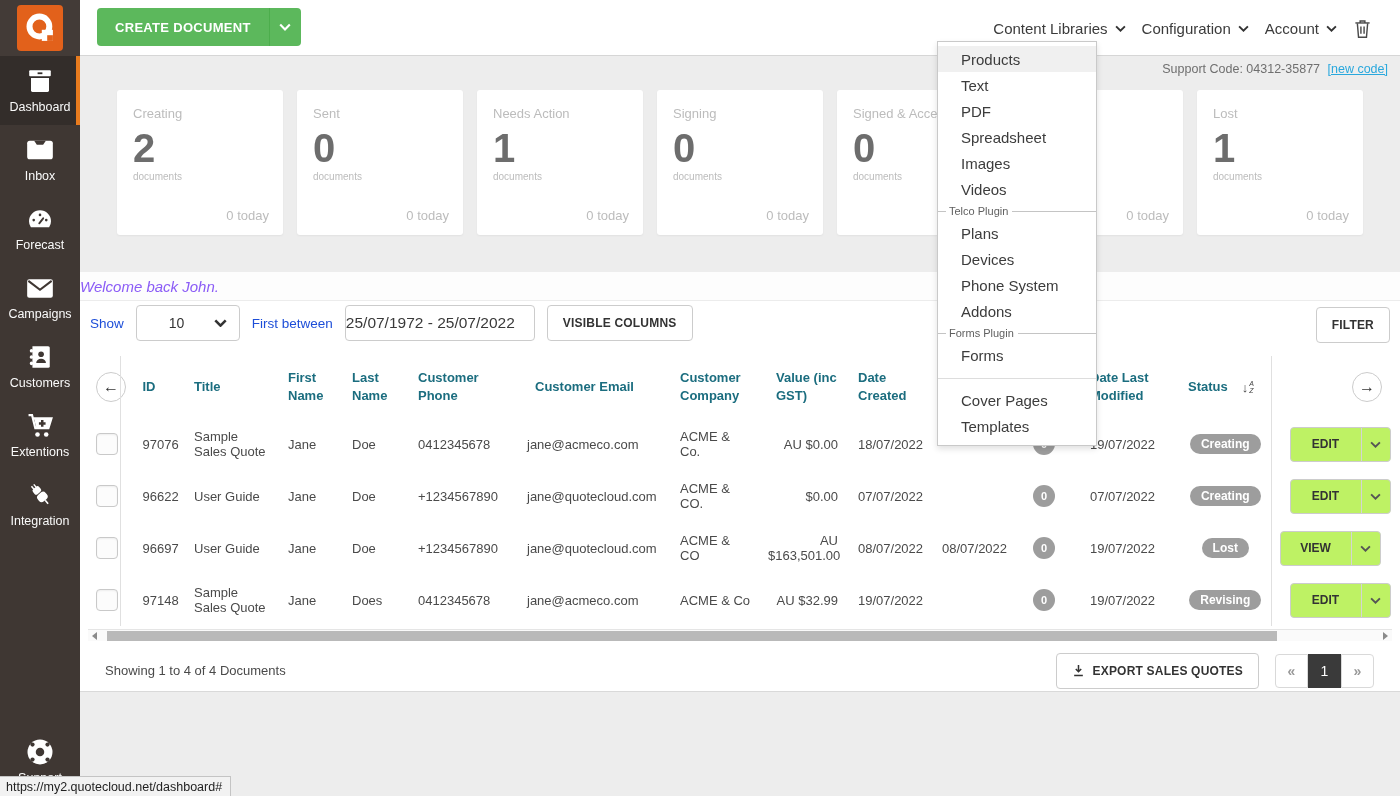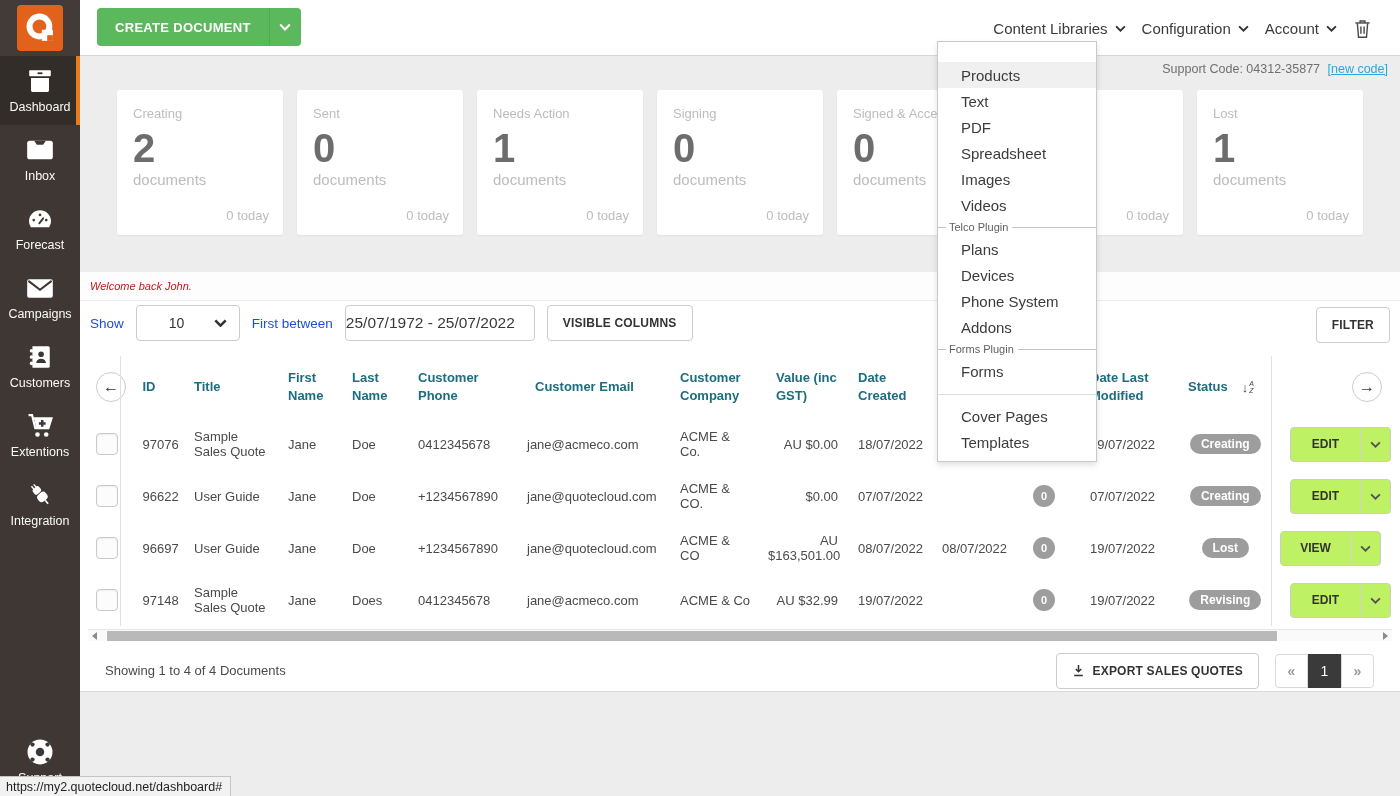--- a/index.html
+++ b/index.html
@@ -28,25 +28,25 @@
 
   
   .main { position:absolute; left:80px; top:56px; right:0; bottom:0; }
   .support-code { position:absolute; top:6px; right:12px; font-size:12.5px; color:#6f6f6f; }
   .support-code a { color:#29a8dd; text-decoration:underline; cursor:pointer; margin-left:4px; }
 
   .cards { position:absolute; left:37px; top:34px; display:flex; gap:14px; }
   .card { position:relative; width:166px; height:145px; background:#fff; border-radius:3px; box-shadow:0 1px 2px rgba(0,0,0,.05); padding:16px; overflow:hidden; }
   .card-title { font-size:13px; color:#bcbcbc; }
   .card-value { font-size:40px; line-height:1.05; font-weight:bold; color:#6d6d6d; margin-top:6px; }
-  .card-unit { font-size:15px; color:#bcbcbc; margin-top:2px; }
+  .card-unit { font-size:10px; color:#bcbcbc; margin-top:2px; }
   .card-today { position:absolute; right:14px; bottom:12px; font-size:13px; color:#bcbcbc; }
 
   .panel { position:absolute; left:0; top:216px; width:1320px; height:420px; background:#fff; border-bottom:1px solid #d9d9d9; }
-  .welcome { height:29px; line-height:29px; padding-left:10px; font-size:11px; font-style:italic; color:#b91c1c; border-bottom:1px solid #ececec; background:#fdfdfd; }
+  .welcome { height:29px; line-height:29px; font-size:15px; font-style:italic; color:#8b5cf6; border-bottom:1px solid #ececec; background:#fdfdfd; }
   .controls { position:absolute; left:10px; top:33px; height:36px; display:flex; align-items:center; gap:12px; }
   .lbl { font-size:13.5px; color:#1d4ed8; }
   .select { width:104px; height:36px; border:1px solid #ccc; border-radius:4px; background:#fff; display:flex; align-items:center; justify-content:space-between; padding:0 12px 0 32px; font-size:14px; color:#333; cursor:pointer; }
   .date-input { width:190px; height:36px; border:1px solid #ccc; border-radius:4px; text-align:left; font-size:15.5px; color:#3a3a3a; font-family:"Liberation Sans",sans-serif; }
   .btn { height:36px; background:#fff; border:1px solid #ccc; border-radius:4px; font-size:12px; font-weight:bold; color:#333; padding:0 15px; letter-spacing:.2px; cursor:pointer; display:inline-flex; align-items:center; gap:8px; font-family:"Liberation Sans",sans-serif; }
   .filter-btn { position:absolute; right:10px; top:35px; }
 
   
   .qtable { position:absolute; left:8px; top:84px; width:1304px; border-collapse:collapse; table-layout:fixed; }
   .qtable th { height:62px; color:#1b6d7f; font-size:13px; font-weight:bold; text-align:left; vertical-align:middle; line-height:1.35; padding:0 8px; cursor:pointer; }
@@ -88,21 +88,21 @@
   .tfooter { position:absolute; left:0; top:377px; width:1320px; height:43px; display:flex; align-items:center; justify-content:space-between; padding:0 26px 0 25px; }
   .summary { font-size:13px; color:#4a4a4a; }
   .foot-right { display:flex; align-items:center; gap:16px; }
   .pager { display:flex; }
   .pager .pg { width:33px; height:34px; display:flex; align-items:center; justify-content:center; font-size:14px; cursor:pointer; }
   .pg-prev { border:1px solid #d9d9d9; border-radius:4px 0 0 4px; color:#999; font-weight:bold; background:#fff; }
   .pg-page { background:#3a3a3a; color:#fff; }
   .pg-next { border:1px solid #d9d9d9; border-radius:0 4px 4px 0; color:#999; font-weight:bold; background:#fff; }
 
   
-  .dropdown { position:absolute; left:937px; top:41px; width:160px; background:#fff; border:1px solid #c9c9c9; box-shadow:0 3px 6px rgba(0,0,0,.12); z-index:50; padding:20px 0 6px 0; }
+  .dropdown { position:absolute; left:937px; top:41px; width:160px; background:#fff; border:1px solid #c9c9c9; box-shadow:0 3px 6px rgba(0,0,0,.12); z-index:50; padding:4px 0 6px 0; }
   .dd-item { height:26px; display:flex; align-items:center; padding-left:23px; font-size:15px; color:#3c3c3c; cursor:pointer; white-space:nowrap; }
   .dd-item.hover { background:#f0f0f0; }
   .dd-group { display:flex; align-items:center; height:14px; font-size:11px; color:#5f5f5f; white-space:nowrap; margin:2px 0; }
   .dd-group .ln { height:1px; background:#c4c4c4; }
   .dd-group .ln.pre { width:8px; margin-right:3px; }
   .dd-group .ln.post { flex:1; margin-left:4px; }
   .dd-divider { height:1px; background:#ddd; margin:10px 0 8px 0; }
 
   
   .statusbar { position:absolute; left:0; bottom:0; height:20px; background:#f2f2f2; border:1px solid #c4c4c4; border-left:none; border-bottom:none; display:flex; align-items:center; padding:0 8px 0 6px; font-size:12.5px; color:#222; z-index:60; }

